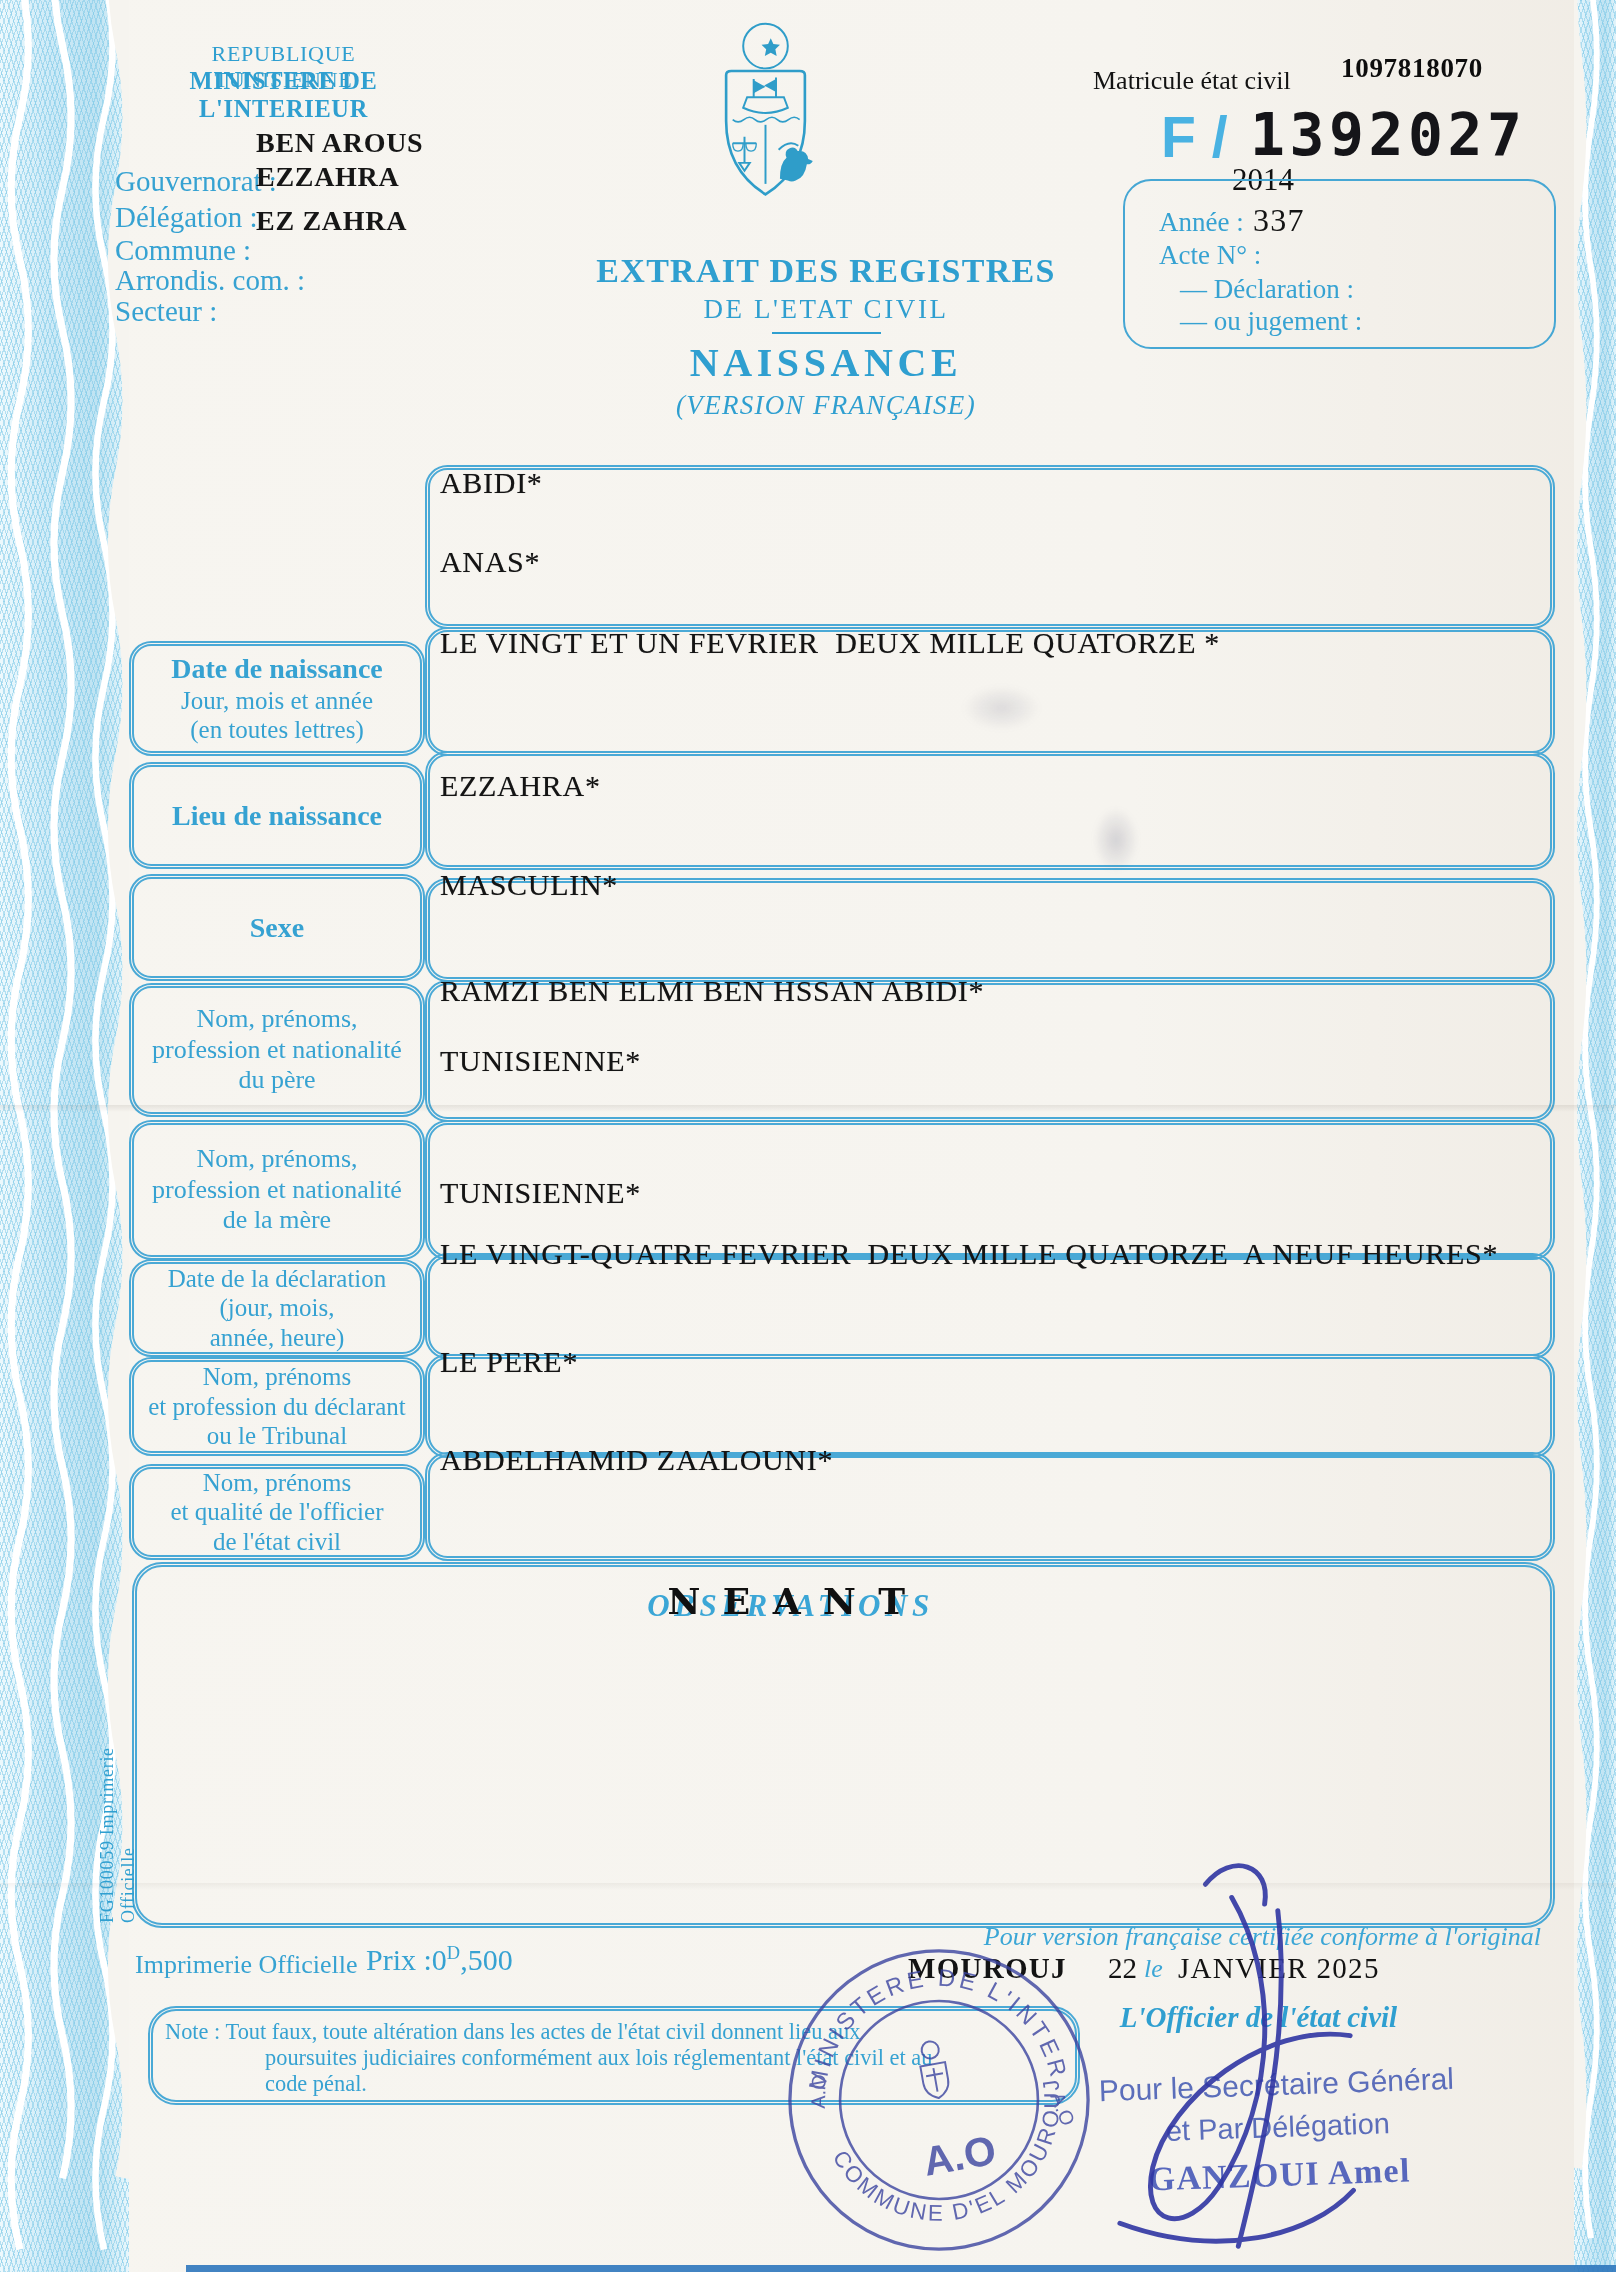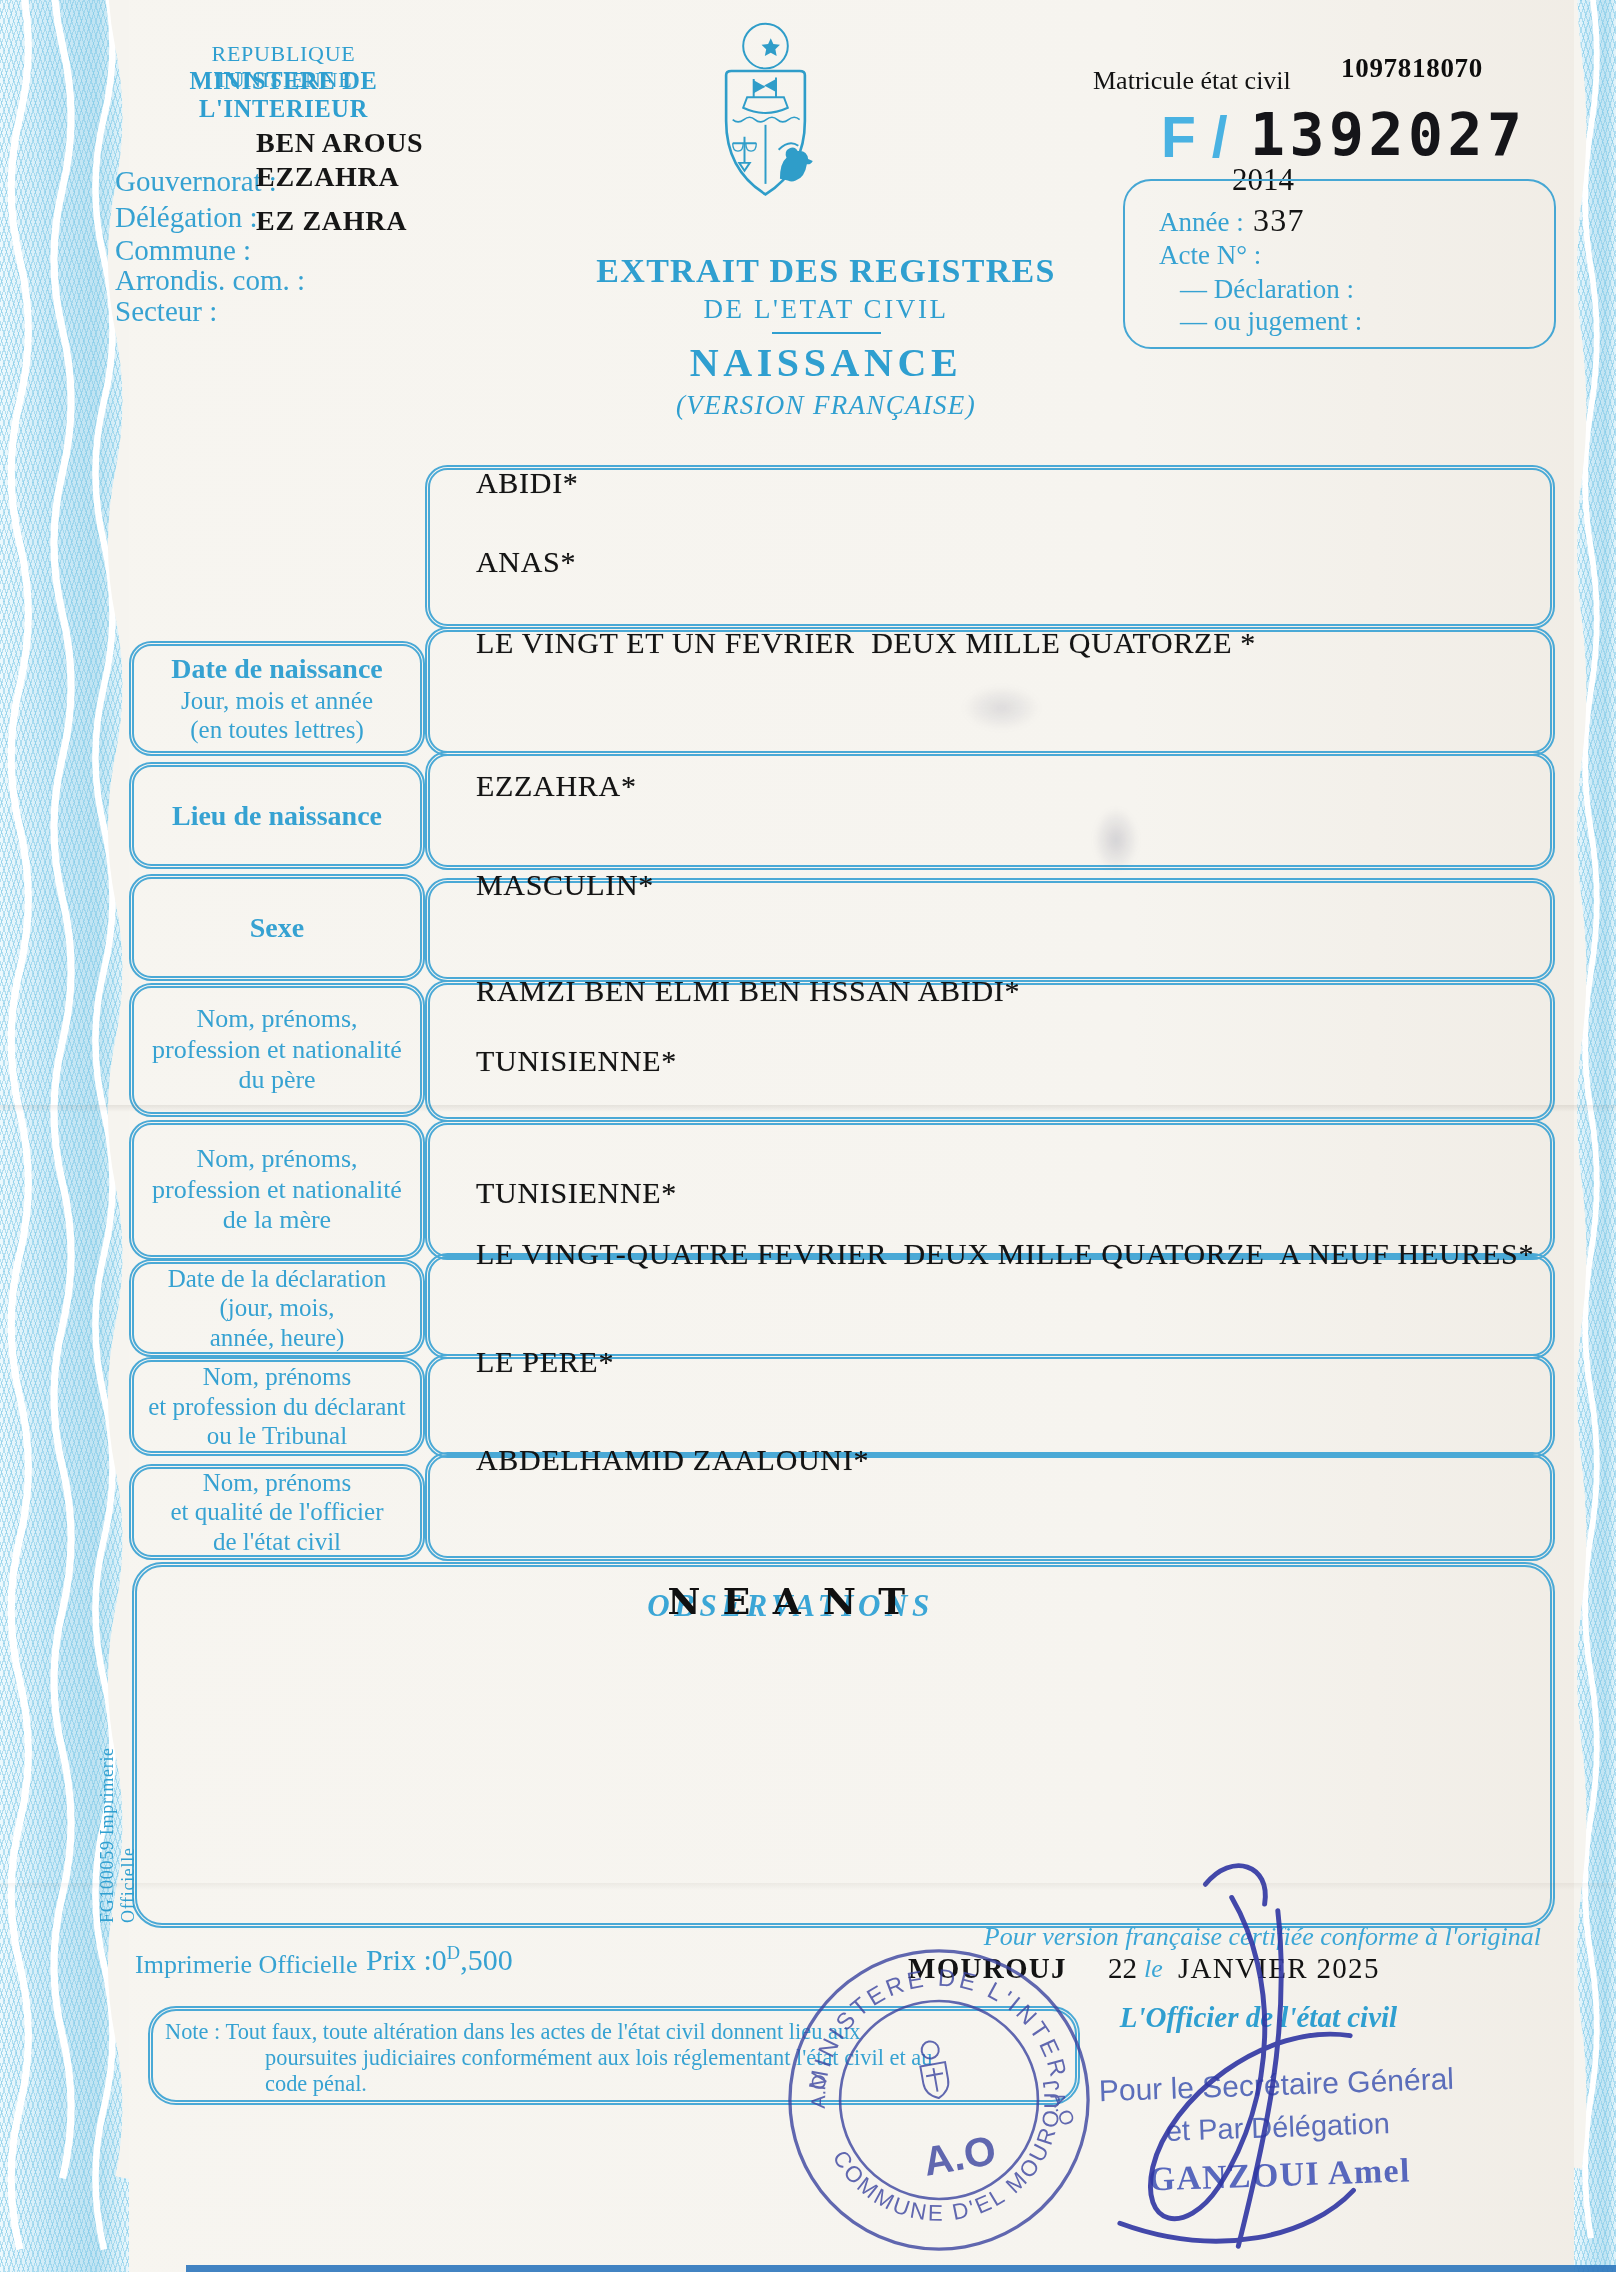--- a/index.html
+++ b/index.html
@@ -44,21 +44,21 @@
   .lbox{position:absolute;left:129px;width:286px;border:5.3px double #4aa9d6;border-radius:22.4px;
     display:flex;flex-direction:column;justify-content:center;align-items:center;text-align:center;
     color:#36a2d2;background:transparent;}
   .lbox .ln{line-height:1.18;}
   .f46b{font-size:30px;font-weight:bold;}
   .f42b{font-size:28px;font-weight:bold;}
   .f40{font-size:26px;}
   .f38{font-size:25px;}
   .vbox{position:absolute;left:425px;width:1120px;border:5.3px double #4aa9d6;border-radius:22.4px;}
   .vtext{position:absolute;left:440px;font-size:30px;color:#141414;letter-spacing:0.7px;white-space:pre;
-    text-shadow:0 0 0.7px rgba(0,0,0,.45);margin-left:36px;}
+    text-shadow:0 0 0.7px rgba(0,0,0,.45);}
   
   .obs-box{position:absolute;left:132px;top:1562px;width:1413px;height:356px;
     border:5.3px double #4aa9d6;border-radius:30px;}
   .obs-label{position:absolute;left:619px;top:1588px;width:343px;text-align:center;
     font-size:31px;font-weight:bold;font-style:italic;letter-spacing:4.6px;color:#3ba6d6;}
   .obs-stamp{position:absolute;left:659px;top:1580px;width:277px;text-align:center;
     font-size:36px;font-weight:bold;letter-spacing:22.4px;color:#101010;font-family:"DejaVu Serif",serif;}
   
   .side-caption{position:absolute;left:97px;top:1706px;height:217px;
     writing-mode:vertical-rl;transform:rotate(180deg);font-size:18px;color:#2f9fd0;letter-spacing:0.7px;}

